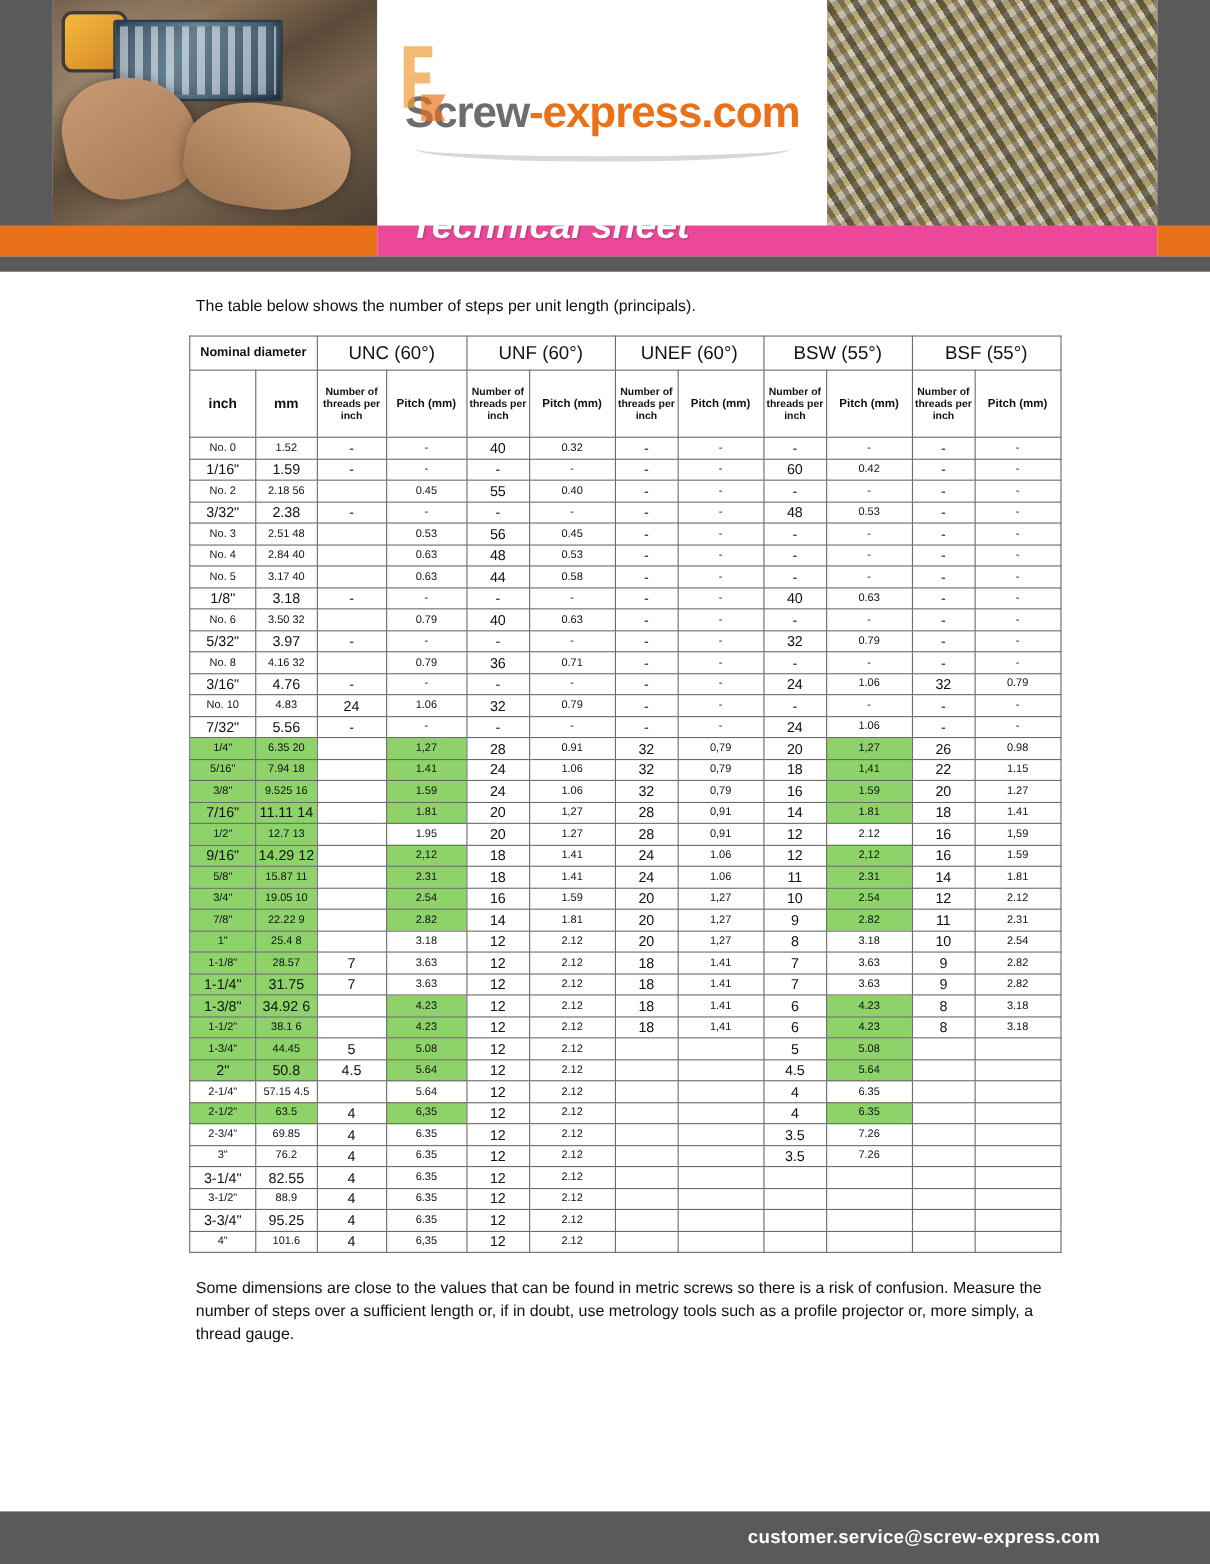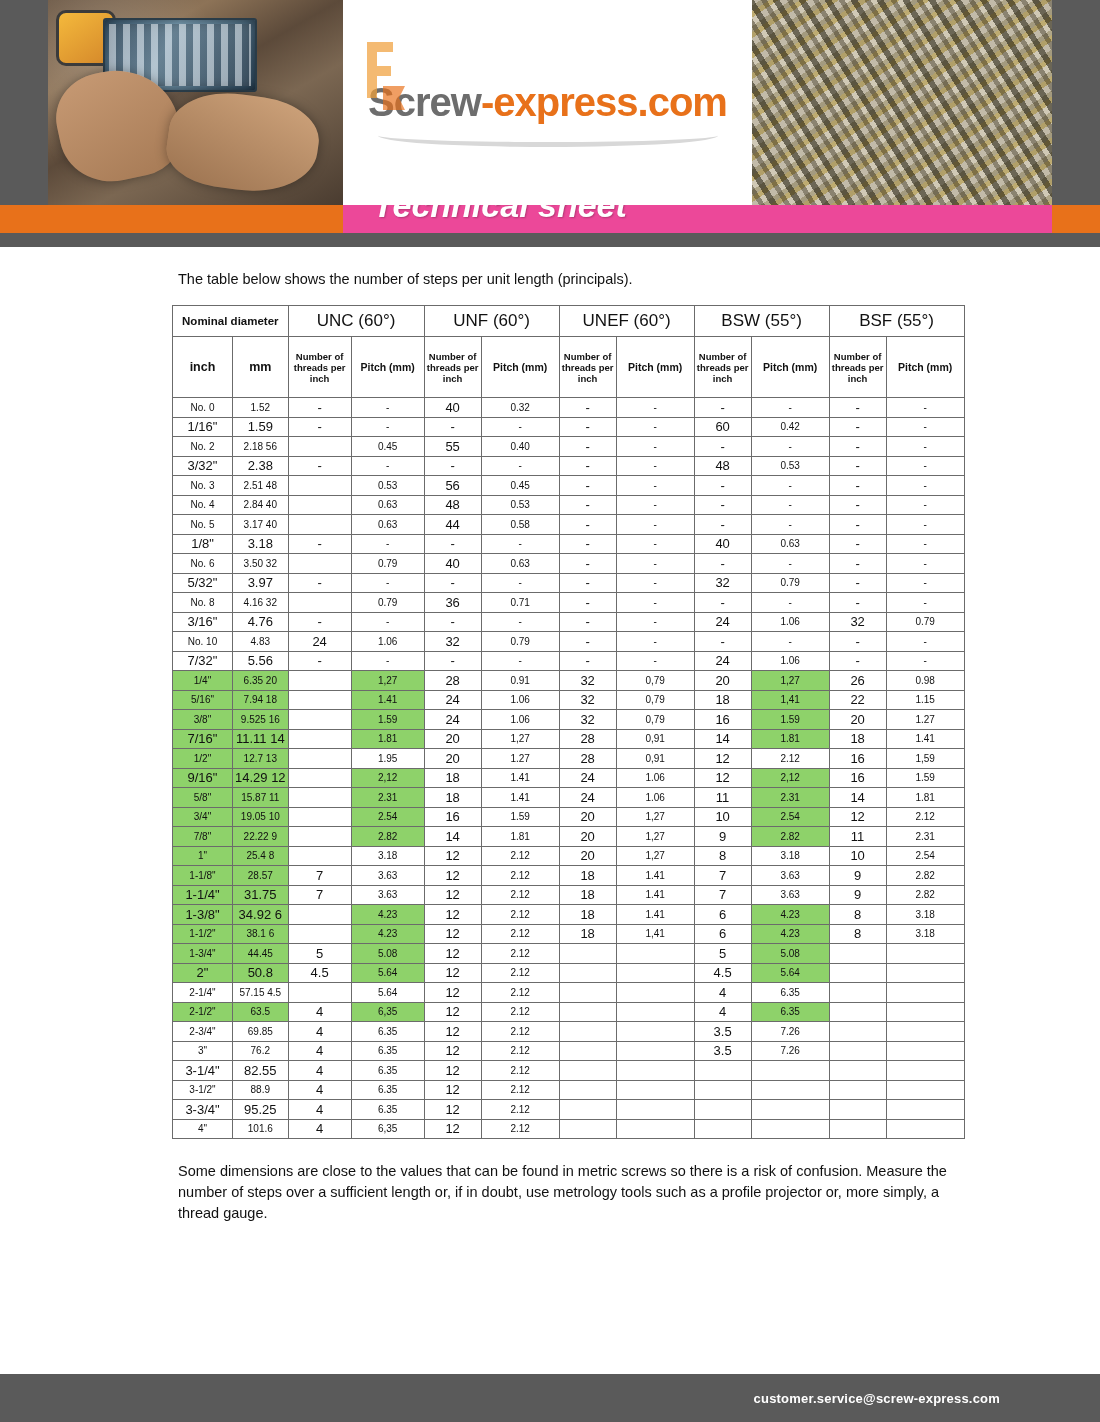--- a/index.html
+++ b/index.html
@@ -128,21 +128,21 @@
   .row-h{height:19.5px;}
   .note{
     margin:22px 0 0 178px;font-size:14.5px;line-height:21px;color:#111;width:770px;
   }
   
   .footer{
     position:absolute;left:0;bottom:0;width:1100px;height:48px;background:#5a5a5a;
     display:flex;align-items:center;justify-content:flex-end;
   }
   .footer-mail{
-    color:#ffffff;font-size:13px;font-weight:bold;margin-right:100px;letter-spacing:.2px;
+    color:#ffffff;font-size:17px;font-weight:bold;margin-right:100px;letter-spacing:.2px;
   }
   .footer-spacer{position:absolute;left:0;bottom:48px;width:1100px;height:18px;background:#ffffff;}
 </style>
 </head>
 <body>
 
 <div class="header">
   <div class="sidebar-left"></div>
   <div class="photo-left">
     <div class="tape"></div>

